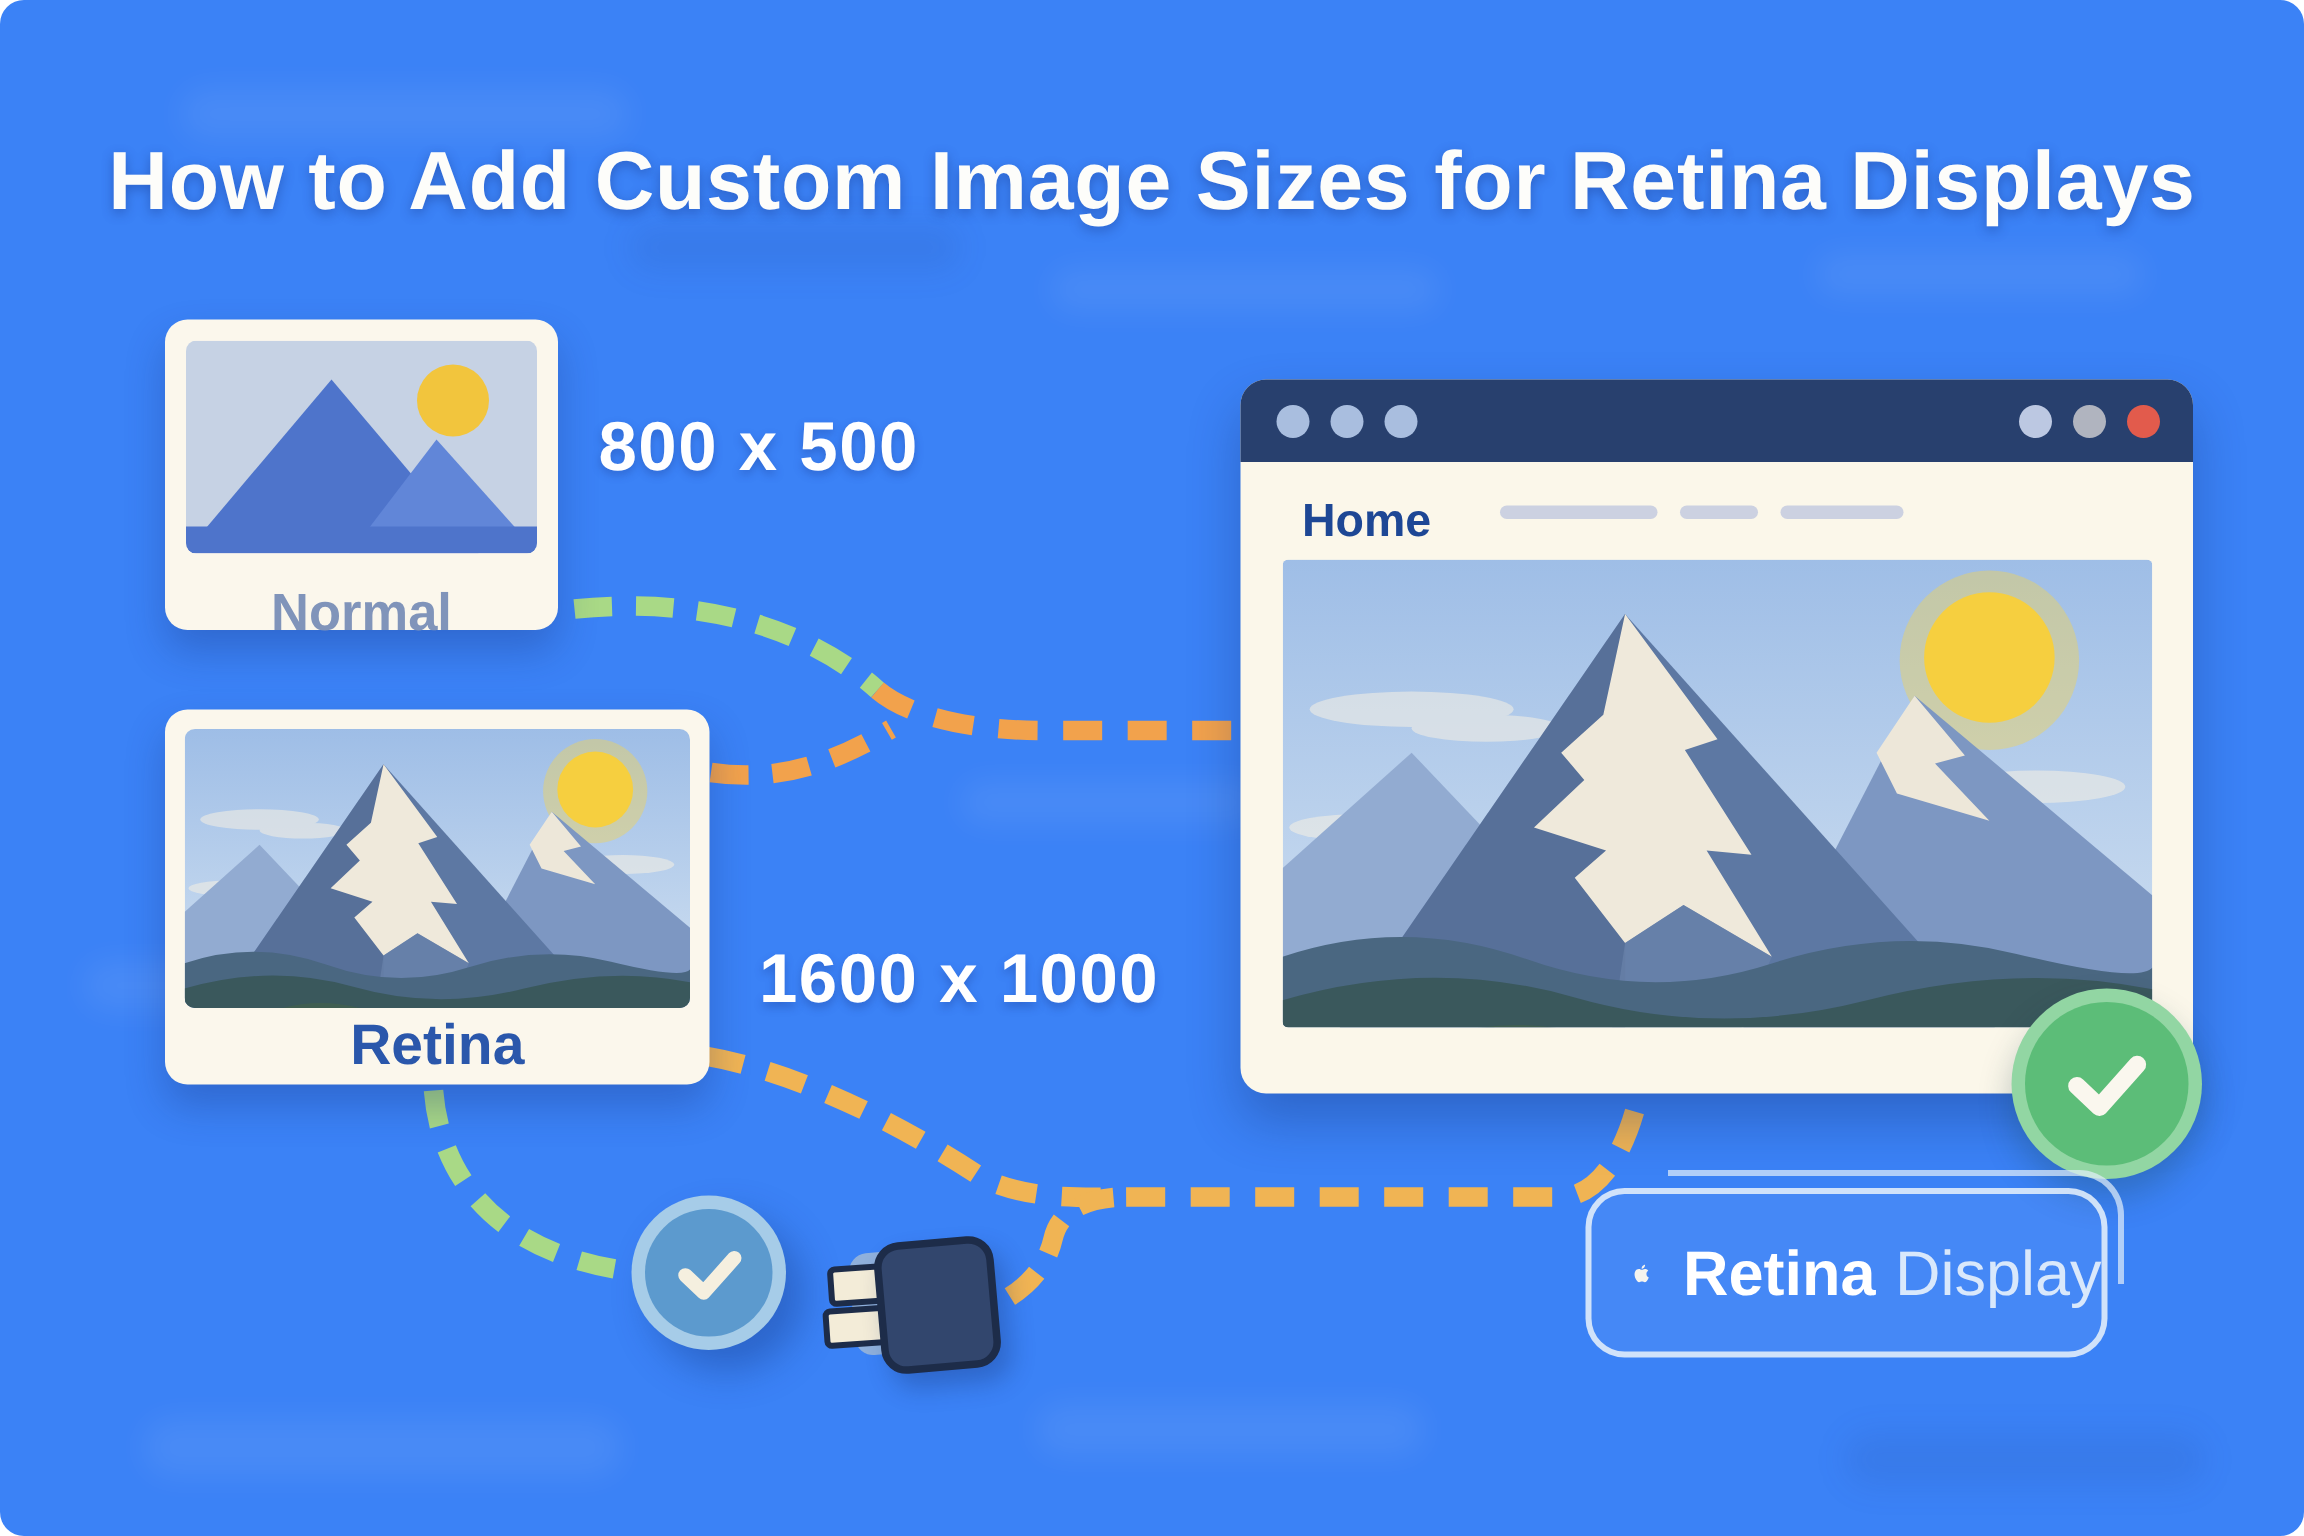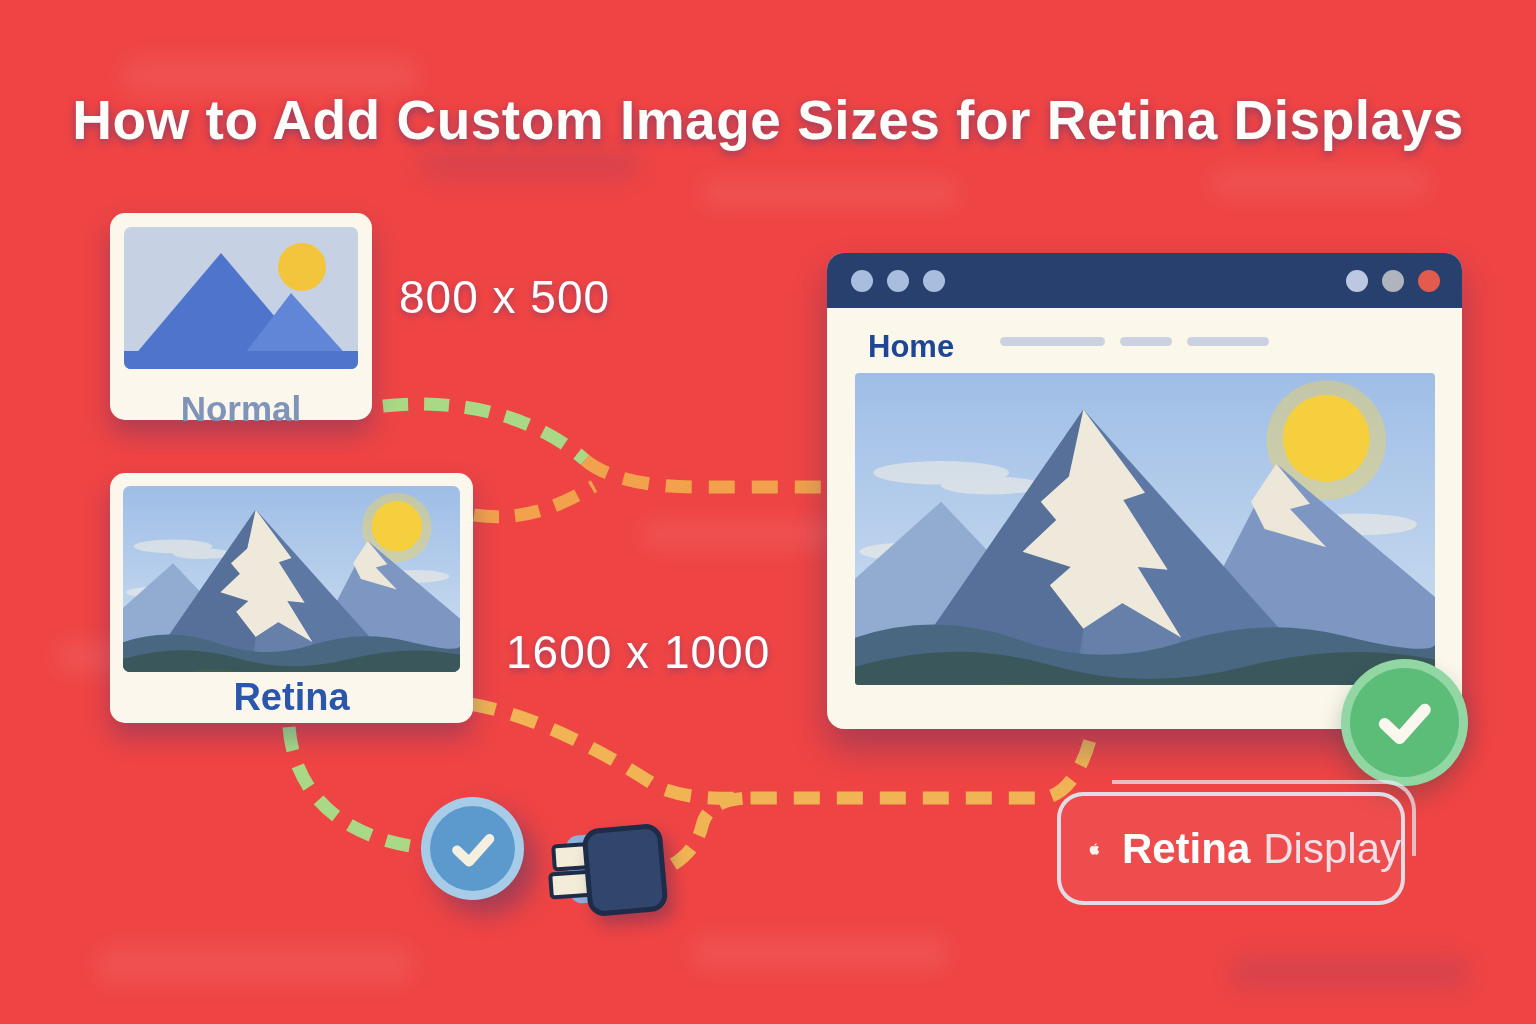--- a/index.html
+++ b/index.html
@@ -1,19 +1,20 @@
 <!DOCTYPE html>
 <html><head>
 <meta charset="utf-8">
 <style>
   html,body{margin:0;padding:0;}
   .stage{
     position:relative;width:1536px;height:1024px;overflow:hidden;
-    background:#ef4444;
+    background:#3b82f6;
     font-family:"Liberation Sans",sans-serif;
+    border-radius:16px;
   }
   .patch{position:absolute;background:rgba(255,255,255,.07);border-radius:26px;filter:blur(10px);}
   .patch.dark{background:rgba(25,55,140,.10);}
 
   .title{
     position:absolute;left:0;right:0;top:88px;text-align:center;
     font-size:55px;font-weight:700;color:#fdfdfa;letter-spacing:.5px;
     text-shadow:0 3px 8px rgba(25,55,140,.45);z-index:2;
   }
 
@@ -32,21 +33,21 @@
     text-align:center;font-size:35px;font-weight:700;color:#8094ba;
   }
   .card-retina{left:110px;top:473px;width:363px;height:250px;}
   .card-retina .thumb{position:absolute;left:13px;top:13px;width:337px;height:186px;}
   .card-retina .card-label{
     position:absolute;left:0;right:0;top:200px;height:48px;line-height:48px;
     text-align:center;font-size:38px;font-weight:700;color:#2a57ab;
   }
 
   .size-label{
-    position:absolute;font-size:46px;font-weight:400;color:#ffffff;z-index:2;
+    position:absolute;font-size:46px;font-weight:700;color:#ffffff;z-index:2;
     text-shadow:0 3px 6px rgba(25,55,140,.35);letter-spacing:1px;
   }
   .size-800{left:399px;top:270px;}
   .size-1600{left:506px;top:588px;margin-top:37px;}
 
   .browser{
     position:absolute;left:827px;top:253px;width:635px;height:476px;z-index:2;
     background:#fbf7ea;border-radius:17px;
     box-shadow:0 18px 34px rgba(18,42,110,.32);
   }

